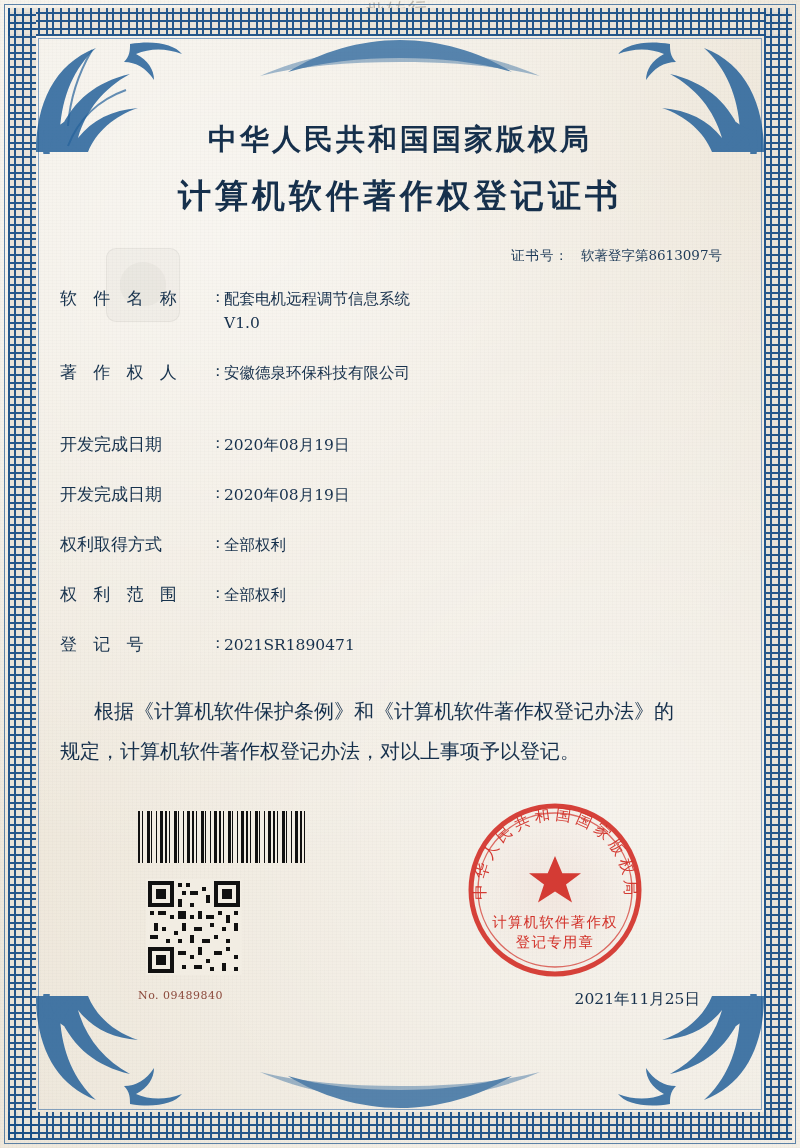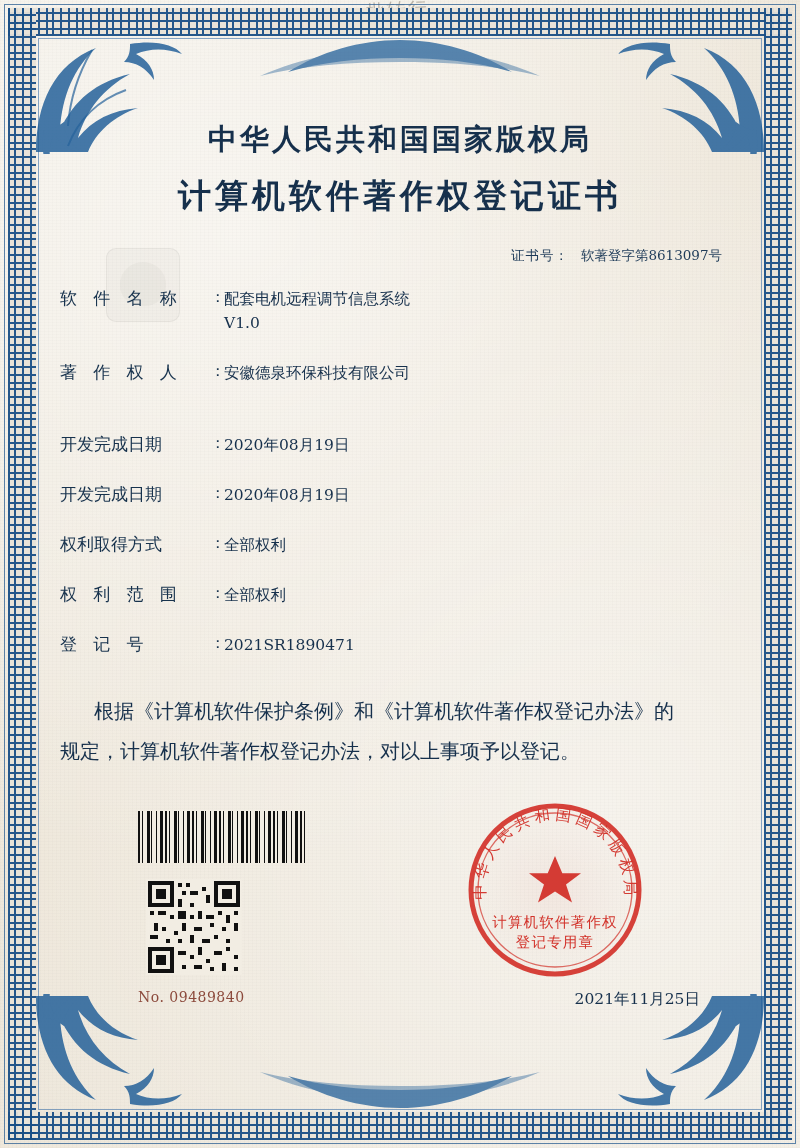--- a/index.html
+++ b/index.html
@@ -232,21 +232,21 @@
   .qr {
     position: absolute;
     left: 86px; top: 76px;
     width: 96px; height: 96px;
     background-color: #f2ede3;
   }
 
   .serial {
     position: absolute;
     left: 78px; top: 186px;
-    font-size: 14px;
+    font-size: 11px;
     color: #8c4a3c;
     font-family: "DejaVu Serif", "Liberation Serif", serif;
     letter-spacing: .5px;
   }
   .issue-date {
     position: absolute;
     right: 40px; top: 186px;
     font-size: 15.5px;
     color: #16304c;
     font-family: "DejaVu Serif", "Liberation Serif", serif;

